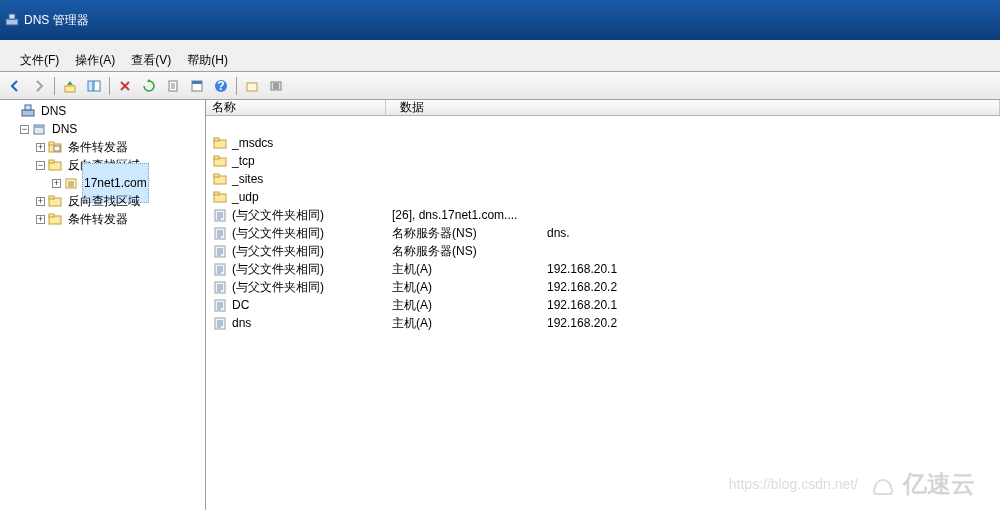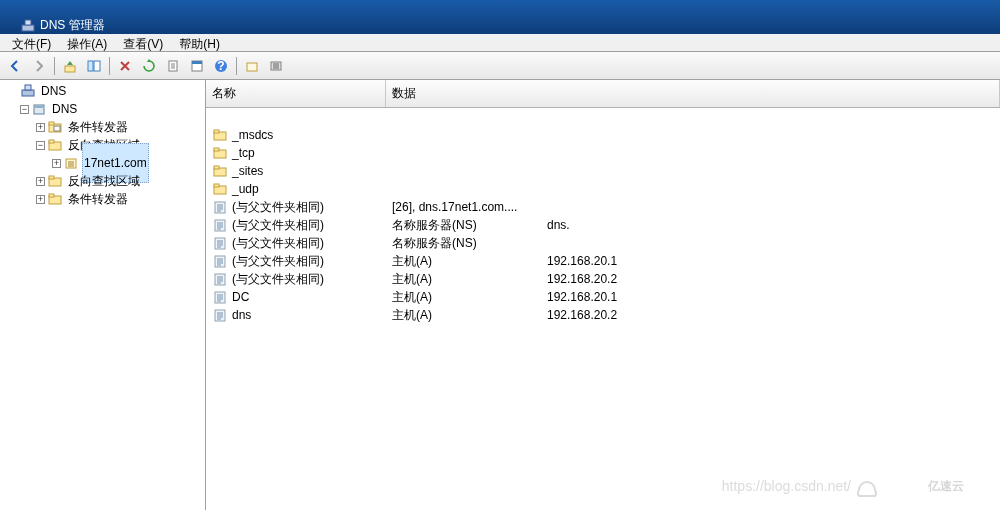--- a/index.html
+++ b/index.html
@@ -1,22 +1,22 @@
 <!DOCTYPE html>
 <html><head>
   <meta charset="utf-8">
   <style>
     * { margin: 0; padding: 0; box-sizing: border-box; font-family: "Microsoft YaHei", SimSun, Arial, sans-serif; font-size: 12px; }
     body { background: #fff; width: 1000px; height: 510px; overflow: hidden; position: relative; }
     
-    .titlebar { background: linear-gradient(to bottom, #1a5ba8, #0d3d7a); height: 34px; display: flex; align-items: flex-end; padding: 0 20px; color: #fff; }
+    .titlebar { background: linear-gradient(to bottom, #1a5ba8, #0d3d7a); height: 40px; display: flex; align-items: center; padding: 0 4px; color: #fff; }
     .titlebar .app-icon { width: 16px; height: 16px; margin-right: 4px; display: flex; align-items: center; justify-content: center; }
     .titlebar .title { font-size: 12px; }
     
-    .menubar { background: #f0f0f0; height: 18px; display: flex; align-items: flex-start; border-bottom: 1px solid #a0a0a0; padding: 0 4px; }
+    .menubar { background: #f0f0f0; height: 32px; display: flex; align-items: flex-end; border-bottom: 1px solid #a0a0a0; padding: 0 12px; }
     .menubar .menu-item { padding: 2px 8px; cursor: pointer; }
     
     .toolbar { background: linear-gradient(to bottom, #fafafa, #e8e8e8); height: 28px; display: flex; align-items: center; border-bottom: 1px solid #a0a0a0; padding: 0 4px; gap: 2px; }
     .toolbar .tb-btn { width: 22px; height: 22px; display: flex; align-items: center; justify-content: center; border: 1px solid transparent; cursor: pointer; border-radius: 2px; }
     .toolbar .tb-sep { width: 1px; height: 18px; background: #a0a0a0; margin: 0 2px; }
     
     .content { display: flex; height: calc(510px - 22px - 22px - 28px); }
     
     .tree-panel { width: 206px; border-right: 1px solid #a0a0a0; overflow: auto; padding: 2px; background: #fff; }
     .tree-node { display: flex; align-items: center; height: 18px; cursor: pointer; white-space: nowrap; }
@@ -24,35 +24,35 @@
     .tree-node .expander.box { border: 1px solid #888; width: 9px; height: 9px; line-height: 7px; text-align: center; }
     .tree-node .node-icon { width: 16px; height: 16px; margin-right: 3px; display: flex; align-items: center; justify-content: center; }
     .tree-node .node-label { padding: 1px 2px; }
     .tree-node.selected .node-label { background: #cde8ff; border: 1px dotted #7da2ce; padding: 12px 1px; }
     .tree-indent-1 { padding-left: 4px; }
     .tree-indent-2 { padding-left: 18px; }
     .tree-indent-3 { padding-left: 34px; }
     .tree-indent-4 { padding-left: 50px; }
     
     .list-panel { flex: 1; display: flex; flex-direction: column; background: #fff; overflow: hidden; }
-    .list-header { display: flex; background: linear-gradient(to bottom, #fdfdfd, #eaeaea); border-bottom: 1px solid #b0b0b0; height: 28px; }
+    .list-header { display: flex; background: linear-gradient(to bottom, #fdfdfd, #eaeaea); border-bottom: 1px solid #b0b0b0; height: 16px; gap: 8px; }
     .list-header .col { padding: 2px 6px; border-right: 1px solid #c8c8c8; display: flex; align-items: center; }
     .col-name { width: 180px; }
     .col-type { width: 155px; }
     .col-data { flex: 1; }
     
     .list-body { flex: 1; overflow: auto; }
     .list-row { display: flex; height: 18px; align-items: center; cursor: pointer; }
     .list-row .cell { padding: 0 6px; display: flex; align-items: center; overflow: hidden; white-space: nowrap; margin-top: 36px; }
     .list-row .row-icon { width: 16px; height: 16px; margin-right: 4px; display: flex; align-items: center; justify-content: center; flex-shrink: 0; }
     
-    .watermark { position: absolute; right: 36px; bottom: 10px; display: flex; align-items: center; gap: 0; opacity: 0.35; pointer-events: none; }
+    .watermark { position: absolute; right: 25px; bottom: 10px; display: flex; align-items: center; gap: 9px; opacity: 0.35; pointer-events: none; }
     .watermark .url { color: #999; font-size: 14px; }
     .watermark .logo { display: flex; align-items: center; gap: 4px; }
-    .watermark .logo-text { font-size: 12px; color: #888; font-weight: bold; margin-left: 41px; }
+    .watermark .logo-text { font-size: 24px; color: #888; font-weight: bold; }
     
     svg { display: block; }
   </style>
 </head>
 <body>
 
 <div class="titlebar">
   <span class="app-icon">
     <svg width="14" height="14" viewBox="0 0 14 14">
         <rect x="1" y="6" width="12" height="6" fill="#b0c4de" stroke="#4060a0"></rect>

